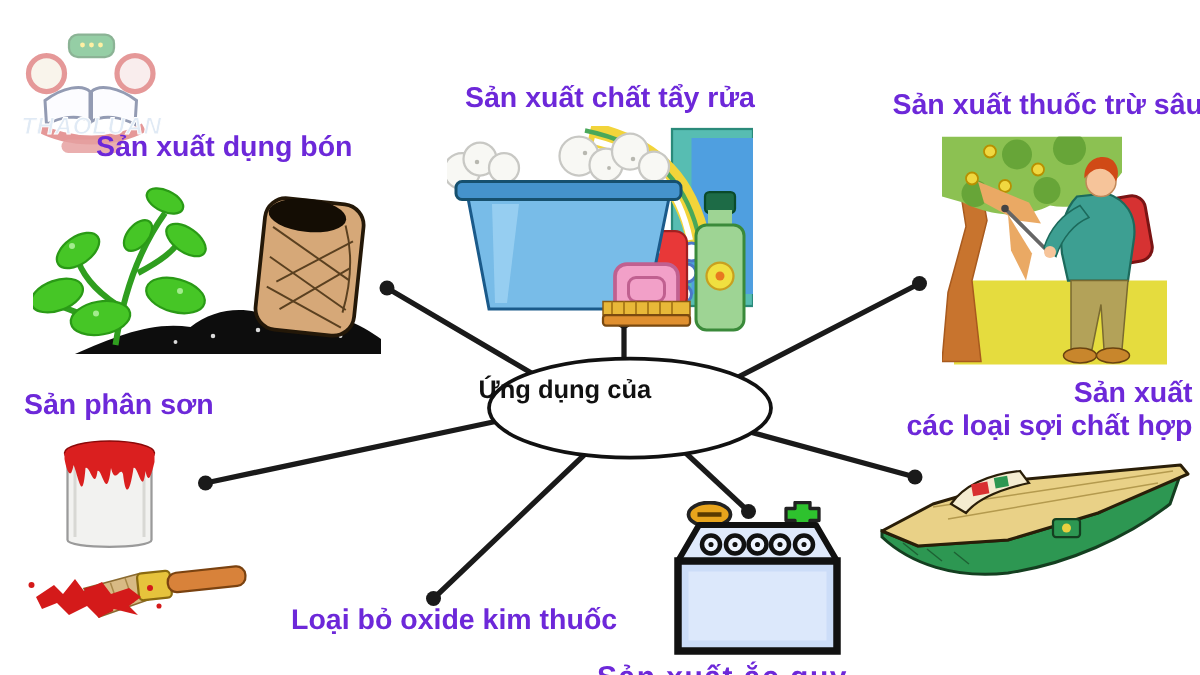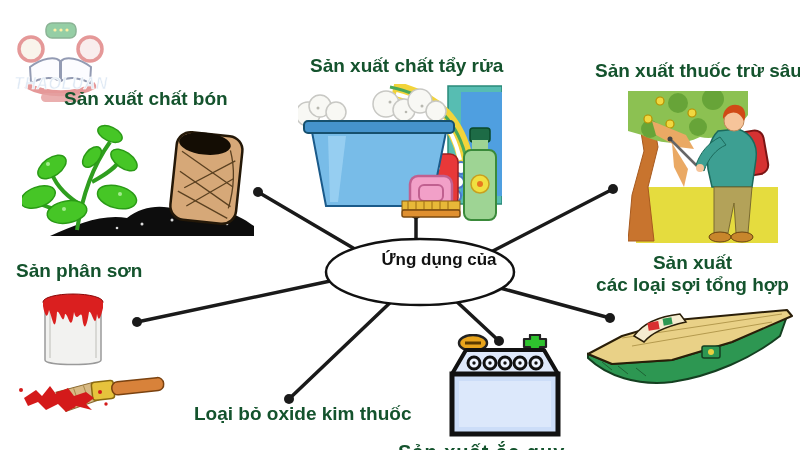--- a/index.html
+++ b/index.html
@@ -1,21 +1,21 @@
 <!DOCTYPE html>
 <html><head>
 <meta charset="utf-8">
 <style>
   html,body{margin:0;padding:0;}
   body{width:800px;height:450px;position:relative;overflow:hidden;background:#ffffff;
        font-family:"Liberation Sans",sans-serif;}
   .abs{position:absolute;}
-  .label{font-weight:bold;font-size:19px;color:#14532d;white-space:nowrap;}
-  .label-center{text-align:center;line-height:22px;}
-  #center-text{left:344px;top:250px;width:190px;text-align:center;
+  .label{font-weight:bold;font-size:19px;color:#6d28d9;white-space:nowrap;}
+  .label-center{text-align:right;line-height:22px;}
+  #center-text{left:319px;top:250px;width:190px;text-align:left;
                font-weight:bold;font-size:17px;line-height:20px;color:#111;}
   #watermark{left:8px;top:21px;width:105px;height:92px;opacity:.5;}
   #battery-caption-clip{left:398px;top:441px;width:235px;height:9px;overflow:hidden;}
   #battery-caption-clip .label{font-size:20px;letter-spacing:1px;}
   svg{display:block;}
 </style>
 </head>
 <body>
 
 <div id="watermark" class="abs">
@@ -53,27 +53,27 @@
     <circle cx="289" cy="399" r="5"></circle>
     <circle cx="499" cy="341" r="5"></circle>
   </g>
   <ellipse cx="420" cy="272" rx="94" ry="33" fill="#ffffff" stroke="#111111" stroke-width="2.5"></ellipse>
 </svg>
 
 <div id="center-text" class="abs">
   <div>Ứng dụng của</div>
 </div>
 
-<div class="abs label" style="left:64px;top:88px">Sản xuất chất bón</div>
+<div class="abs label" style="left:64px;top:88px">Sản xuất dụng bón</div>
 <div class="abs label" style="left:310px;top:55px">Sản xuất chất tẩy rửa</div>
 <div class="abs label" style="left:595px;top:60px">Sản xuất thuốc trừ sâu</div>
 <div class="abs label" style="left:16px;top:260px">Sản phân sơn</div>
 <div class="abs label label-center" style="left:590px;top:252px;width:205px">
   <div>Sản xuất</div>
-  <div>các loại sợi tổng hợp</div>
+  <div>các loại sợi chất hợp</div>
 </div>
 <div class="abs label" style="left:194px;top:403px">Loại bỏ oxide kim thuốc</div>
 <div id="battery-caption-clip" class="abs">
   <div class="label">Sản xuất ắc quy</div>
 </div>
 
 <div class="abs" style="left:22px;top:112px">
   <svg width="232" height="124" viewBox="0 0 232 124">
     <path d="M28,124 C55,112 80,102 105,106 C120,94 140,92 155,98 C168,84 190,84 205,100 C218,104 226,110 232,114 L232,124 Z" fill="#0d0d0d"></path>
     <g fill="#ffffff" opacity="0.85">

